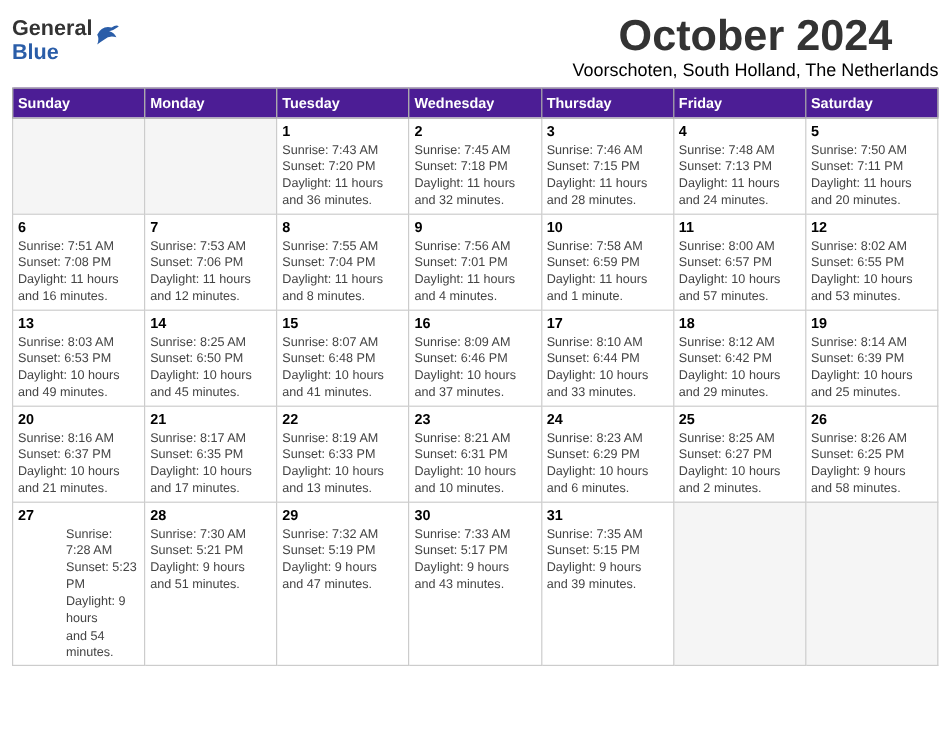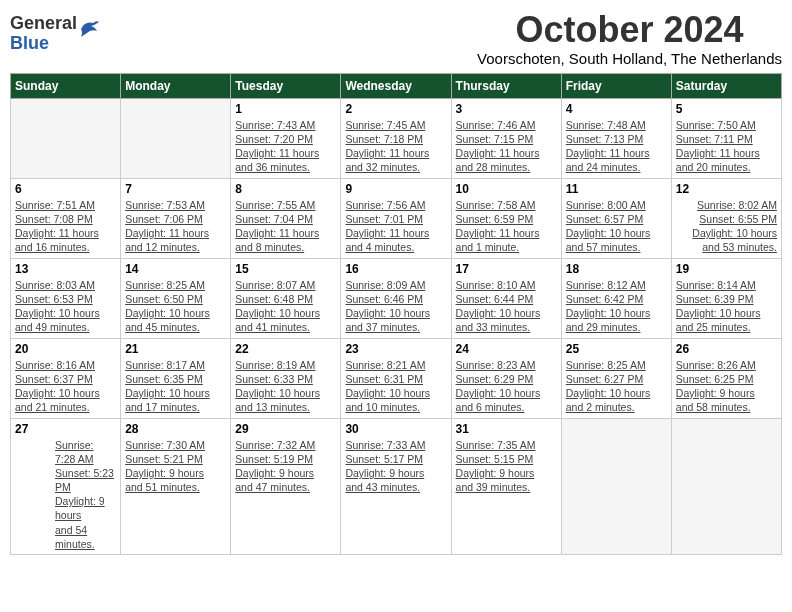--- a/index.html
+++ b/index.html
@@ -42,21 +42,21 @@
     .location-title {
       font-size: 15px;
       color: #000000;
     }
     .calendar {
       width: 100%;
       border-collapse: collapse;
       font-size: 11px;
     }
     .calendar th {
-      background-color: #14532d;
+      background-color: #4c1d95;
       color: #fff;
       text-align: left;
       padding: 5px 4px;
       font-size: 12px;
       border: 1px solid #aaa;
     }
     .calendar td {
       border: 1px solid #ccc;
       vertical-align: top;
       padding: 3px 4px;
@@ -70,21 +70,20 @@
     .day-num {
       font-weight: bold;
       font-size: 12px;
       display: block;
       margin-bottom: 2px;
     }
     .day-detail {
       color: #444;
       font-size: 10.5px;
       line-height: 1.35;
-      text-decoration: underline;
     }
     .week-row td {
       height: 80px;
     }
   </style>
 </head>
 <body>
 
 <div class="header-area">
   <div class="logo">
@@ -194,21 +193,21 @@
         </td>
         <td>
           <span class="day-num">11</span>
           <div class="day-detail" style="white-space: pre-line;">Sunrise: 8:00 AM
 Sunset: 6:57 PM
 Daylight: 10 hours
 and 57 minutes.</div>
         </td>
         <td>
           <span class="day-num">12</span>
-          <div class="day-detail" style="white-space: pre-line; text-align: right;">Sunrise: 8:02 AM
+          <div class="day-detail" style="white-space: pre-line;">Sunrise: 8:02 AM
 Sunset: 6:55 PM
 Daylight: 10 hours
 and 53 minutes.</div>
         </td>
       </tr>
       <tr class="week-row">
         <td>
           <span class="day-num">13</span>
           <div class="day-detail" style="white-space: pre-line;">Sunrise: 8:03 AM
 Sunset: 6:53 PM

